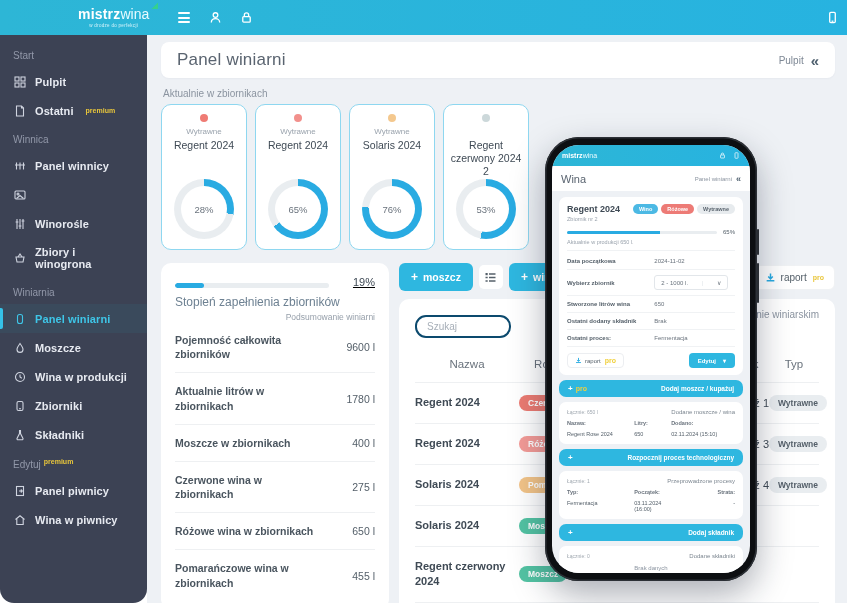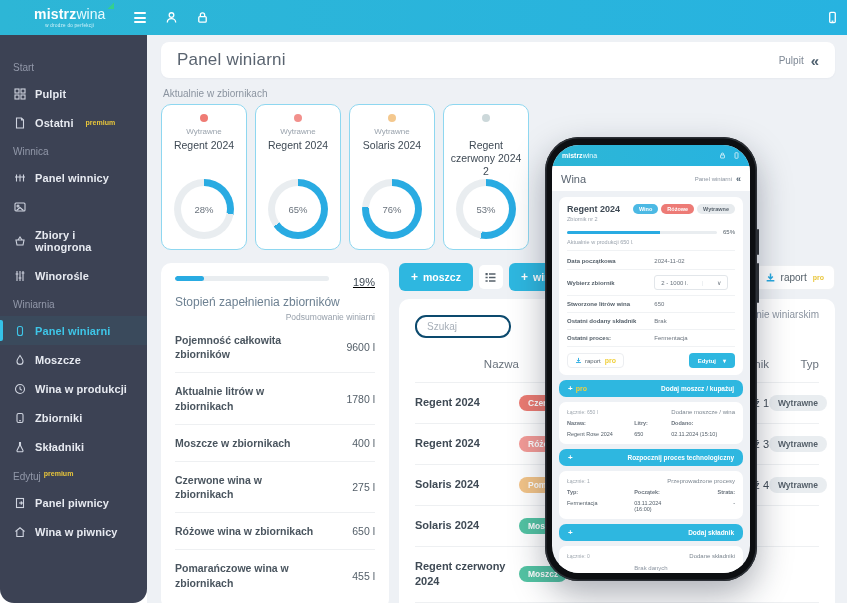--- a/index.html
+++ b/index.html
@@ -2,36 +2,36 @@
 <html lang="pl"><head>
 <meta charset="utf-8">
 <style>
   * { margin:0; padding:0; box-sizing:border-box; }
   html,body { width:847px; height:603px; overflow:hidden; background:#fff;
     font-family:"Liberation Sans", sans-serif; }
   .stage { position:relative; width:847px; height:603px; }
 
   
   .topbar { position:absolute; left:0; top:0; width:847px; height:35px;
-    background:linear-gradient(90deg,#2db6d6,#27b3e0); display:flex; align-items:center; z-index:5;}
+    background:linear-gradient(90deg,#2db6d6,#27b3e0); display:flex; align-items:center; z-index:5;padding-left:44px;}
   .logo { margin-left:34px; position:relative; line-height:1; }
   .logo-main { font-size:14px; font-weight:bold; color:#fff; letter-spacing:.2px;}
   .logo-accent { font-size:14px; font-weight:400; color:#e8fbff; }
   .logo-flag { position:absolute; right:-9px; top:-4px; width:7px; height:7px; background:#35d08e; clip-path:polygon(0 100%,100% 0,100% 100%);}
   .logo-tag { font-size:4.5px; color:#d7f4fb; text-align:center; margin-top:2px; letter-spacing:.3px;}
   .topbar-icons { display:flex; align-items:center; gap:17px; margin-left:28px;}
   .tb-ic { width:14px; height:14px; display:flex; align-items:center; justify-content:center; color:#fff; cursor:pointer;}
   .tb-ic svg { width:13px; height:13px; stroke:#fff; fill:none; stroke-width:1.4;}
   .hamburger { display:flex; flex-direction:column; gap:2.5px;}
   .hamburger span{ width:12px; height:2px; background:#fff; border-radius:1px;}
   .tb-right { margin-left:auto; margin-right:8px;}
 
   
   .sidebar { position:absolute; left:0; top:35px; width:147px; height:568px;
-    background:#3c4254; border-radius:0 0 14px 14px; padding-top:18px; z-index:4;}
+    background:#3c4254; border-radius:0 0 14px 14px; padding-top:6px; z-index:4;}
   .sb-section { font-size:10px; color:#9298a9; padding:9px 13px 6px; }
   .sb-item { display:flex; align-items:center; gap:9px; padding:8px 13px; cursor:pointer; position:relative;}
   .sb-item .sb-ic { width:13px; height:13px; flex:0 0 13px; display:flex; align-items:center; justify-content:center;}
   .sb-item .sb-ic svg { width:12px; height:12px; stroke:#cfd4df; fill:none; stroke-width:1.1;}
   .sb-item span.lbl { font-size:11px; font-weight:bold; color:#e7eaf1; letter-spacing:.1px;}
   .sb-item.active { background:#3a4a5c; }
   .sb-item.active::before { content:""; position:absolute; left:0; top:4px; bottom:4px; width:3px; background:#35c2e8; border-radius:0 2px 2px 0;}
   .sb-item.active span.lbl { color:#3ec6e8; }
   .sb-item.active .sb-ic svg { stroke:#3ec6e8; }
   .premium { color:#e9c63b; font-size:7px; font-weight:bold; margin-left:3px; vertical-align:super;}
@@ -56,21 +56,21 @@
   .tank-name { font-size:10.5px; color:#3f4a55; text-align:center; line-height:1.25; margin-top:2px;}
   .donut { width:60px; height:60px; border-radius:50%; margin-top:auto; position:relative;}
   .donut .hole { position:absolute; left:7px; top:7px; width:46px; height:46px; border-radius:50%;
     background:#fff; display:flex; align-items:center; justify-content:center;}
   .donut .hole span { font-size:9.5px; color:#6a737d;}
 
   .cols { display:flex; gap:10px; margin-top:13px; align-items:flex-start;}
 
   
   .summary-card { width:228px; background:#fff; border-radius:10px; padding:13px 14px 8px; }
-  .fill-row { display:flex; align-items:flex-start; gap:24px;text-decoration:underline;}
+  .fill-row { display:flex; align-items:flex-end; gap:24px;text-decoration:underline;}
   .bar { flex:1; height:5px; background:#e9edf0; border-radius:3px; overflow:hidden;}
   .bar .fill { height:100%; background:#29abe2; border-radius:3px;}
   .fill-pct { font-size:11px; color:#3f4a55;}
   .summary-title { font-size:12px; color:#6d8192; margin-top:7px;}
   .summary-sub { font-size:8.5px; color:#97a0ab; text-align:right; margin-top:3px;}
   .sum-row { display:flex; justify-content:space-between; align-items:center; gap:8px;
     border-bottom:1px solid #eef0f2; padding:11px 0;}
   .sum-row:last-child { border-bottom:none;}
   .sum-label { font-size:10.5px; font-weight:bold; color:#4a555f; line-height:1.35; max-width:148px;}
   .sum-value { font-size:10.5px; color:#55606a; text-align:right; max-width:46px;}
@@ -90,21 +90,21 @@
   .btn-report svg { width:11px; height:11px; stroke:#29abe2; fill:none; stroke-width:1.6;}
   .btn-report .sup-pro { color:#e9c63b;}
 
   .table-card { background:#fff; border-radius:10px; margin-top:8px; padding:10px 16px 0; flex:1; min-height:295px;}
   .table-top { display:flex; align-items:flex-start;}
   .search-box { width:96px; height:23px; border:2px solid #0c4a6e; border-radius:11px; font-size:10px;
     color:#55606a; padding:0 10px; outline:none; background:#fff; font-family:inherit; margin-top:6px;}
   .search-box::placeholder { color:#a7afb8;}
   .table-caption { margin-left:auto; font-size:10px; color:#8b94a0;}
   table.wines { width:100%; border-collapse:collapse; margin-top:14px; table-layout:fixed;}
-  table.wines th { font-size:11.5px; color:#6a737d; font-weight:400; text-align:right; padding:6px 0 12px;}
+  table.wines th { font-size:11.5px; color:#6a737d; font-weight:400; text-align:center; padding:6px 0 12px;}
   table.wines td { border-top:1px solid #eef0f2; padding:12px 0; font-size:11px; color:#3f4a55; vertical-align:middle;}
   td.namecell { font-weight:bold; color:#46525c; line-height:1.4;}
   .pill { display:inline-block; font-size:8.5px; font-weight:bold; color:#fff; padding:3px 9px;
     border-radius:9px; white-space:nowrap;}
   .pill-gray { background:#e9edf0; color:#55606a;}
   .col-nazwa{width:104px;} .col-rodzaj{width:66px;} .col-litry{width:60px;}
   .col-strata{width:62px;} .col-zbiornik{width:62px;} .col-typ{width:auto;}
   td.tankcell { text-align:right; padding-right:6px; color:#55606a;}
   th.th-zb { text-align:right; padding-right:6px;}
 
@@ -238,33 +238,33 @@
           <svg viewBox="0 0 12 12">
             <rect x="1" y="2" width="10" height="8" rx="1"></rect>
             <circle cx="4" cy="5" r="1"></circle>
             <path d="M2.5 9.5 6 6.5l3.5 3"></path>
           </svg>
         </span>
     </div>
     <div class="sb-item">
       <span class="sb-ic">
           <svg viewBox="0 0 12 12">
+            <path d="M3 1v10M6 1v10M9 1v10M1.6 4h2.8M4.6 8h2.8M7.6 3h2.8"></path>
+          </svg>
+        </span>
+      <span class="lbl">Winorośle</span>
+    </div>
+    <div class="sb-item">
+      <span class="sb-ic">
+          <svg viewBox="0 0 12 12">
             <path d="M2 5h8l-1 5H3z"></path>
             <path d="M4 5l2-3 2 3"></path>
           </svg>
         </span>
       <span class="lbl">Zbiory i winogrona</span>
-    </div>
-    <div class="sb-item">
-      <span class="sb-ic">
-          <svg viewBox="0 0 12 12">
-            <path d="M3 1v10M6 1v10M9 1v10M1.6 4h2.8M4.6 8h2.8M7.6 3h2.8"></path>
-          </svg>
-        </span>
-      <span class="lbl">Winorośle</span>
     </div>
 
     <div class="sb-section">Winiarnia</div>
     <div class="sb-item active">
       <span class="sb-ic">
           <svg viewBox="0 0 12 12">
             <rect x="3.5" y="1.5" width="5" height="9" rx="2"></rect>
           </svg>
         </span>
       <span class="lbl">Panel winiarni</span>

